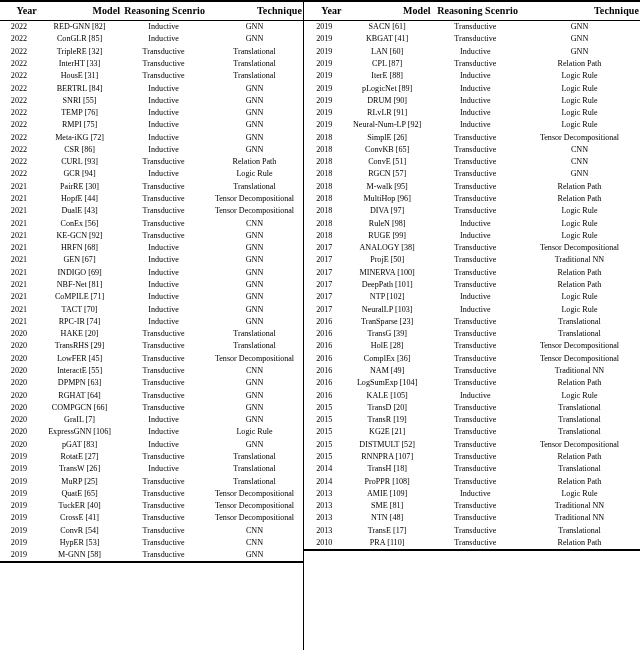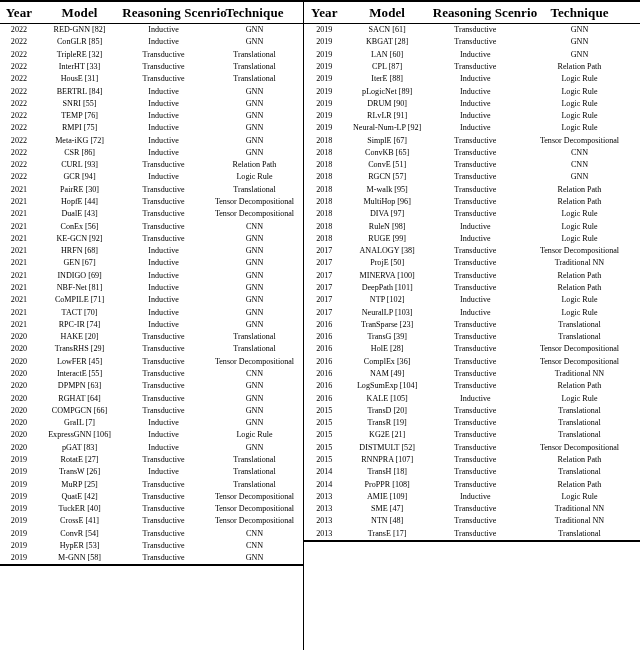--- a/index.html
+++ b/index.html
@@ -30,25 +30,25 @@
 
   table.sheet {
     width: 100%;
     border-collapse: collapse;
     table-layout: fixed;
     font-size: 8.1px;
     line-height: 1;
   }
   table.sheet thead th {
     font-weight: bold;
-    font-size: 13px;
+    font-size: 10px;
     padding: 4px 1px 4px 1px;
     border-top: 2.2px solid #000;
     border-bottom: 0.9px solid #000;
-    text-align: center;
+    text-align: right;
     white-space: nowrap;
     letter-spacing: 0.1px;
   }
   table.sheet tbody td {
     padding: 2.1px 1px 2.1px 1px;
     text-align: center;
     white-space: nowrap;
     overflow: hidden;
   }
   table.sheet tbody tr:last-child td {
@@ -317,21 +317,21 @@
             <td>Translational</td>
           </tr>
           <tr>
             <td class="year">2019</td>
             <td>MuRP [25]</td>
             <td>Transductive</td>
             <td>Translational</td>
           </tr>
           <tr>
             <td class="year">2019</td>
-            <td>QuatE [42]</td>
+            <td>QuatE [65]</td>
             <td>Transductive</td>
             <td>Tensor Decompositional</td>
           </tr>
           <tr>
             <td class="year">2019</td>
             <td>TuckER [40]</td>
             <td>Transductive</td>
             <td>Tensor Decompositional</td>
           </tr>
           <tr>
@@ -380,21 +380,21 @@
       </thead>
       <tbody id="right-body">
           <tr>
             <td class="year">2019</td>
             <td>SACN [61]</td>
             <td>Transductive</td>
             <td>GNN</td>
           </tr>
           <tr>
             <td class="year">2019</td>
-            <td>KBGAT [28]</td>
+            <td>KBGAT [41]</td>
             <td>Transductive</td>
             <td>GNN</td>
           </tr>
           <tr>
             <td class="year">2019</td>
             <td>LAN [60]</td>
             <td>Inductive</td>
             <td>GNN</td>
           </tr>
           <tr>
@@ -428,21 +428,21 @@
             <td>Logic Rule</td>
           </tr>
           <tr>
             <td class="year">2019</td>
             <td>Neural-Num-LP [92]</td>
             <td>Inductive</td>
             <td>Logic Rule</td>
           </tr>
           <tr>
             <td class="year">2018</td>
-            <td>SimplE [67]</td>
+            <td>SimplE [26]</td>
             <td>Transductive</td>
             <td>Tensor Decompositional</td>
           </tr>
           <tr>
             <td class="year">2018</td>
             <td>ConvKB [65]</td>
             <td>Transductive</td>
             <td>CNN</td>
           </tr>
           <tr>
@@ -608,33 +608,39 @@
             <td>Relation Path</td>
           </tr>
           <tr>
             <td class="year">2013</td>
             <td>AMIE [109]</td>
             <td>Inductive</td>
             <td>Logic Rule</td>
           </tr>
           <tr>
             <td class="year">2013</td>
-            <td>SME [47]</td>
+            <td>SME [81]</td>
             <td>Transductive</td>
             <td>Traditional NN</td>
           </tr>
           <tr>
             <td class="year">2013</td>
             <td>NTN [48]</td>
             <td>Transductive</td>
             <td>Traditional NN</td>
           </tr>
           <tr>
             <td class="year">2013</td>
             <td>TransE [17]</td>
             <td>Transductive</td>
             <td>Translational</td>
+          </tr>
+          <tr>
+            <td class="year">2010</td>
+            <td>PRA [110]</td>
+            <td>Transductive</td>
+            <td>Relation Path</td>
           </tr>
         </tbody>
     </table>
   </div>
 
 </div>
 
 </body></html>

